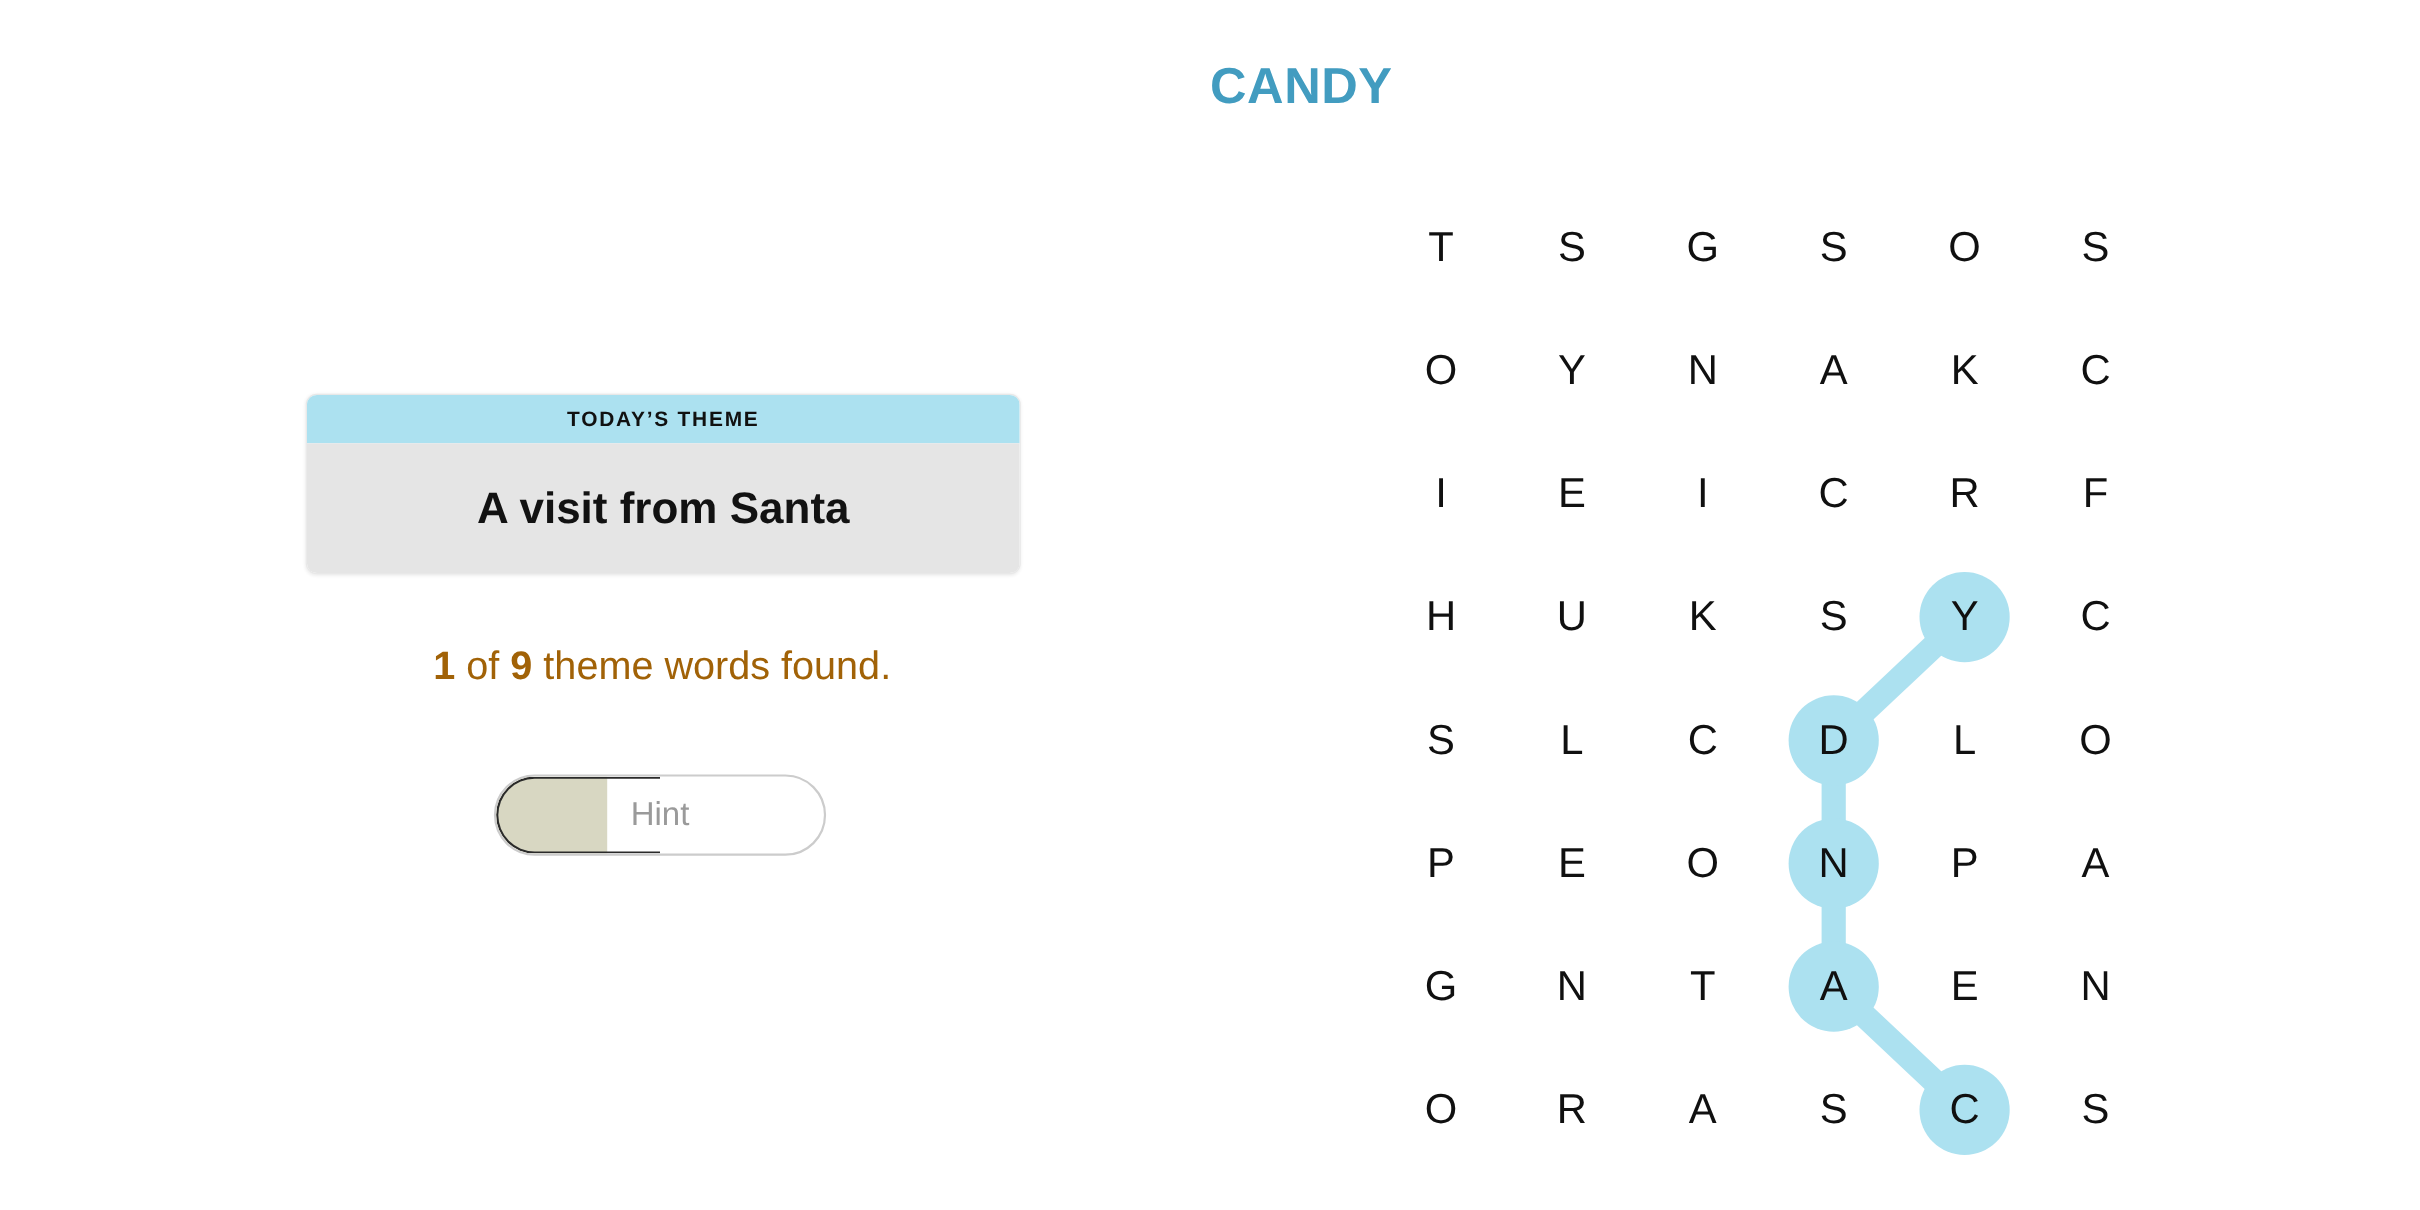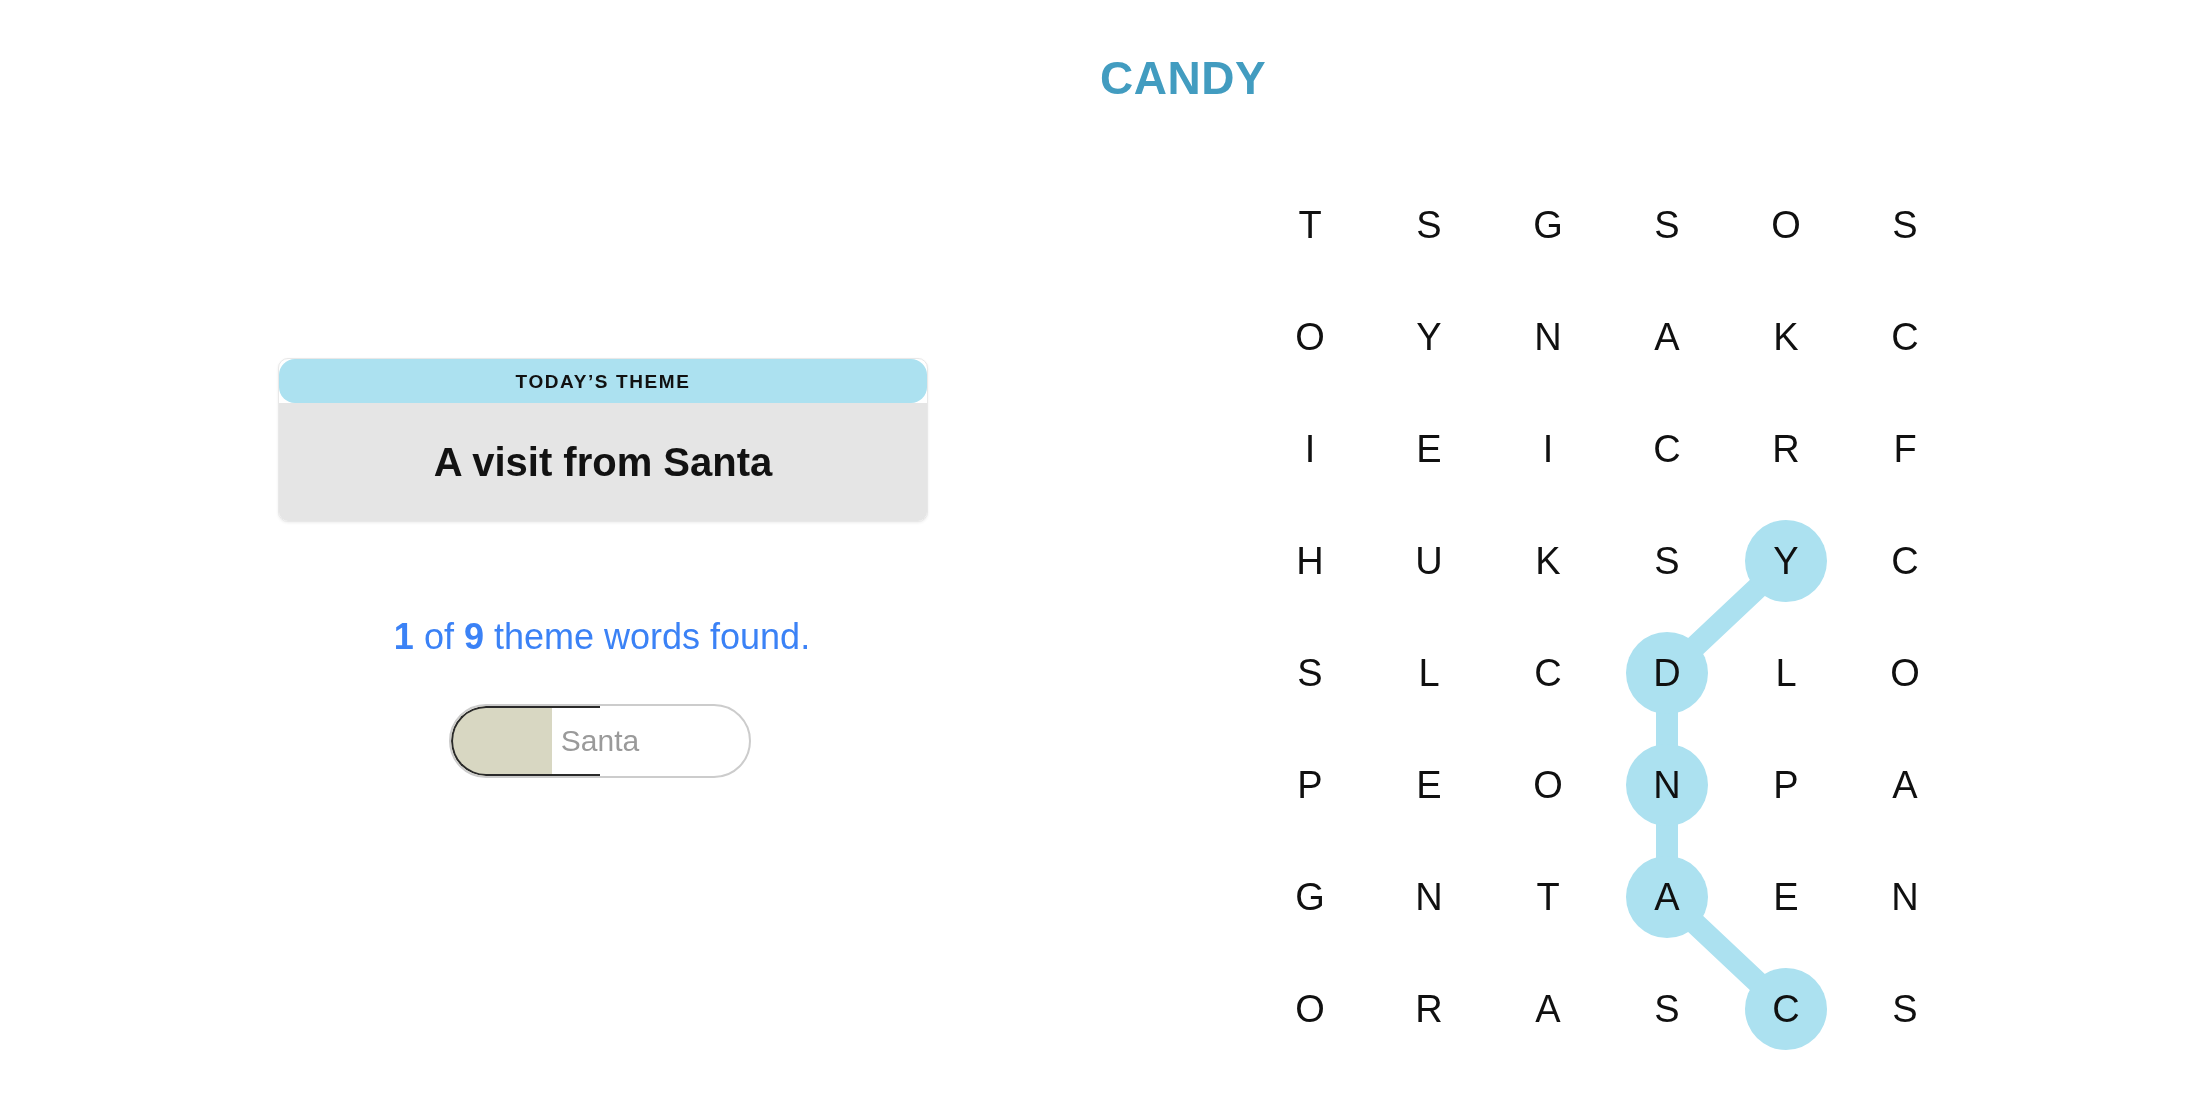--- a/index.html
+++ b/index.html
@@ -35,21 +35,20 @@
     border-radius: 10px;
     box-shadow: 0 1px 3px rgba(0,0,0,0.07);
     overflow: hidden;
   }
   #theme-card-header {
     background: #ace1f0;
     height: 44px;
     display: flex;
     align-items: center;
     justify-content: center;
-    border-radius: 16px;
   }
   #theme-card-header-label {
     font-size: 19px;
     font-weight: bold;
     letter-spacing: 1.6px;
     color: #111111;
     line-height: 1;
   }
   #theme-card-body {
     height: 118px;
@@ -65,24 +64,23 @@
     line-height: 1;
   }
 
   #progress-text {
     position: absolute;
     left: 278px;
     top: 585px;
     width: 648px;
     text-align: center;
     font-size: 36px;
-    color: #3b82f6;
+    color: #a16207;
     line-height: 1.1;
     white-space: nowrap;
-    margin-top: 32px;
   }
   #progress-text .num {
     font-weight: bold;
   }
 
   #hint-button {
     position: absolute;
     left: 449px;
     top: 704px;
     width: 302px;
@@ -199,21 +197,21 @@
     <div id="theme-card-body">
       <span id="theme-title">A visit from Santa</span>
     </div>
   </div>
 
   <div id="progress-text"><span class="num">1</span><span> of </span><span class="num">9</span><span> theme words found.</span></div>
 
   <div id="hint-button">
     <div id="hint-fill" style="width: 34%; background: rgb(216, 215, 194);"></div>
     <div id="hint-left-edge"></div>
-    <div id="hint-label">Santa</div>
+    <div id="hint-label">Hint</div>
   </div>
 
 </div>
 
 <div id="puzzle-panel">
   <div id="puzzle-title">CANDY</div>
 
   <div id="grid-wrap">
     <svg id="path-layer" viewBox="0 0 720 900" width="720" height="900">
         <line x1="536" y1="839" x2="417" y2="727" stroke="#ace1f0" stroke-width="22" stroke-linecap="round"></line>

